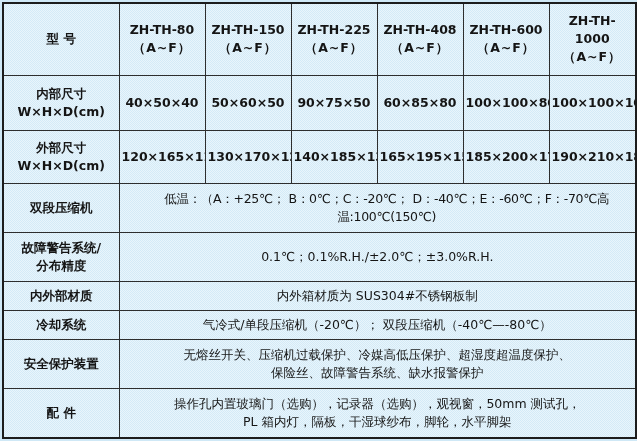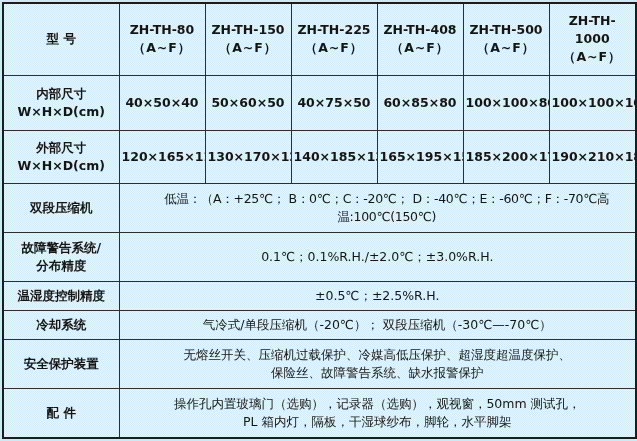--- a/index.html
+++ b/index.html
@@ -87,35 +87,35 @@
         </td>
         <td class="model">
           <div>ZH-TH-225</div>
           <div class="range">（A~F）</div>
         </td>
         <td class="model">
           <div>ZH-TH-408</div>
           <div class="range">（A~F）</div>
         </td>
         <td class="model">
-          <div>ZH-TH-500</div>
+          <div>ZH-TH-600</div>
           <div class="range">（A~F）</div>
         </td>
         <td class="model">
           <div>ZH-TH-1000</div>
           <div class="range">（A~F）</div>
         </td>
       </tr>
 
       <tr style="height:44px">
         <td class="label">内部尺寸
 W×H×D(cm)</td>
         <td class="num">40×50×40</td>
         <td class="num">50×60×50</td>
-        <td class="num">40×75×50</td>
+        <td class="num">90×75×50</td>
         <td class="num">60×85×80</td>
         <td class="num">100×100×80</td>
         <td class="num">100×100×100</td>
       </tr>
 
       <tr style="height:43px">
         <td class="label">外部尺寸
 W×H×D(cm)</td>
         <td class="num">120×165×115</td>
         <td class="num">130×170×125</td>
@@ -130,31 +130,31 @@
         <td class="span-val tight" colspan="6">低温：（A：+25℃；  B：0℃；C：-20℃；  D：-40℃；E：-60℃；F：-70℃高温:100℃(150℃)</td>
       </tr>
 
 
       <tr style="height:36px">
         <td class="label">故障警告系统/
 分布精度</td>
         <td class="span-val" colspan="6">0.1℃；0.1%R.H./±2.0℃；±3.0%R.H.</td>
       </tr>
 
-      <tr style="height:23px">
-        <td class="label">温湿度控制精度</td>
-        <td class="span-val" colspan="6">±0.5℃；±2.5%R.H.</td>
-      </tr>
 
 
+      <tr style="height:23px">
+        <td class="label">内外部材质</td>
+        <td class="span-val" colspan="6">内外箱材质为 SUS304#不锈钢板制</td>
+      </tr>
 
 
       <tr style="height:23px">
         <td class="label">冷却系统</td>
-        <td class="span-val" colspan="6">气冷式/单段压缩机（-20℃）；  双段压缩机（-30℃—-70℃）</td>
+        <td class="span-val" colspan="6">气冷式/单段压缩机（-20℃）；  双段压缩机（-40℃—-80℃）</td>
       </tr>
 
       <tr style="height:38px">
         <td class="label">安全保护装置</td>
         <td class="span-val" colspan="6">无熔丝开关、压缩机过载保护、冷媒高低压保护、超湿度超温度保护、
 保险丝、故障警告系统、缺水报警保护</td>
       </tr>
 
       <tr style="height:38px">
         <td class="label">配 件</td>

